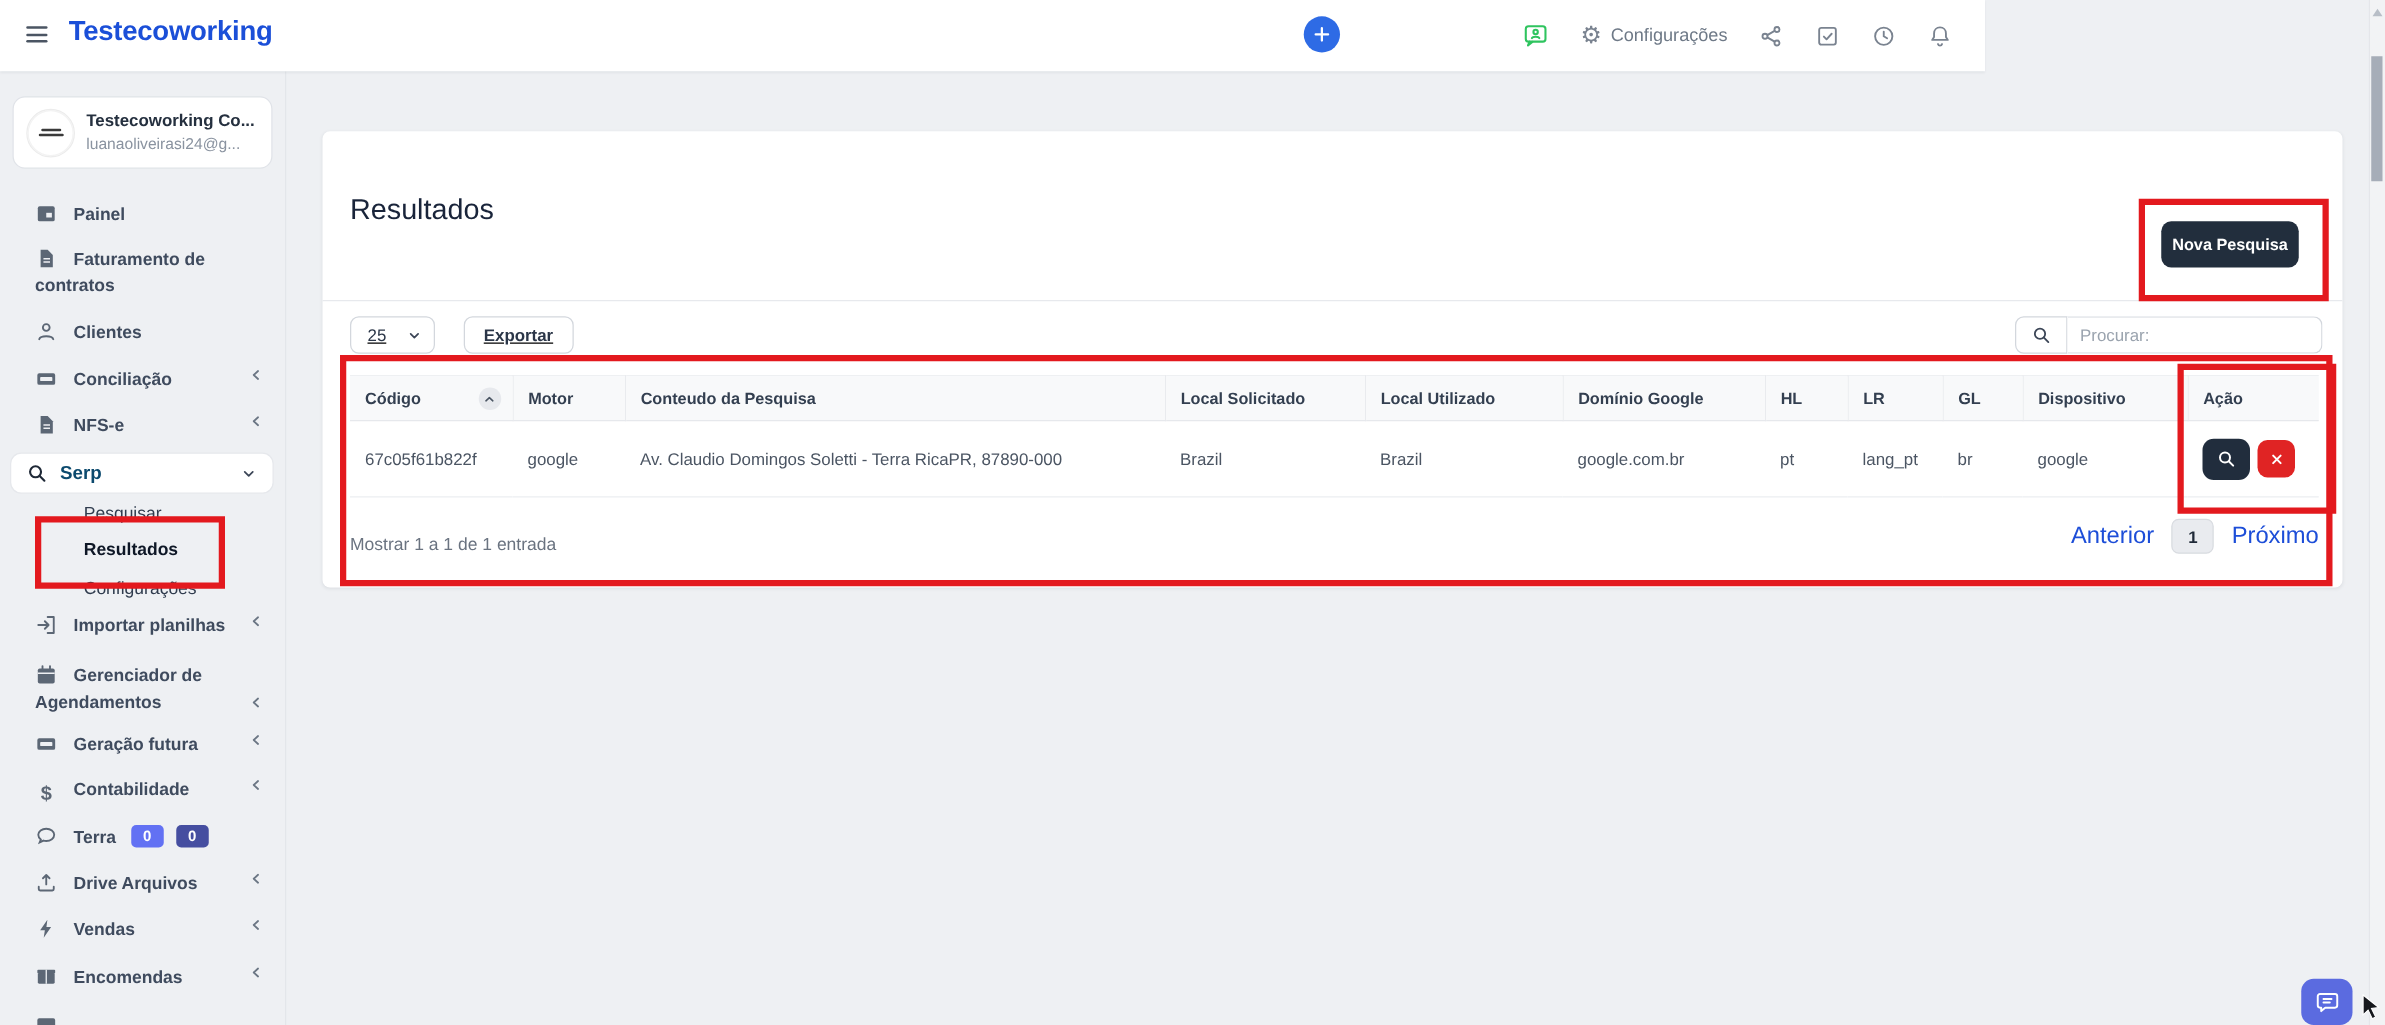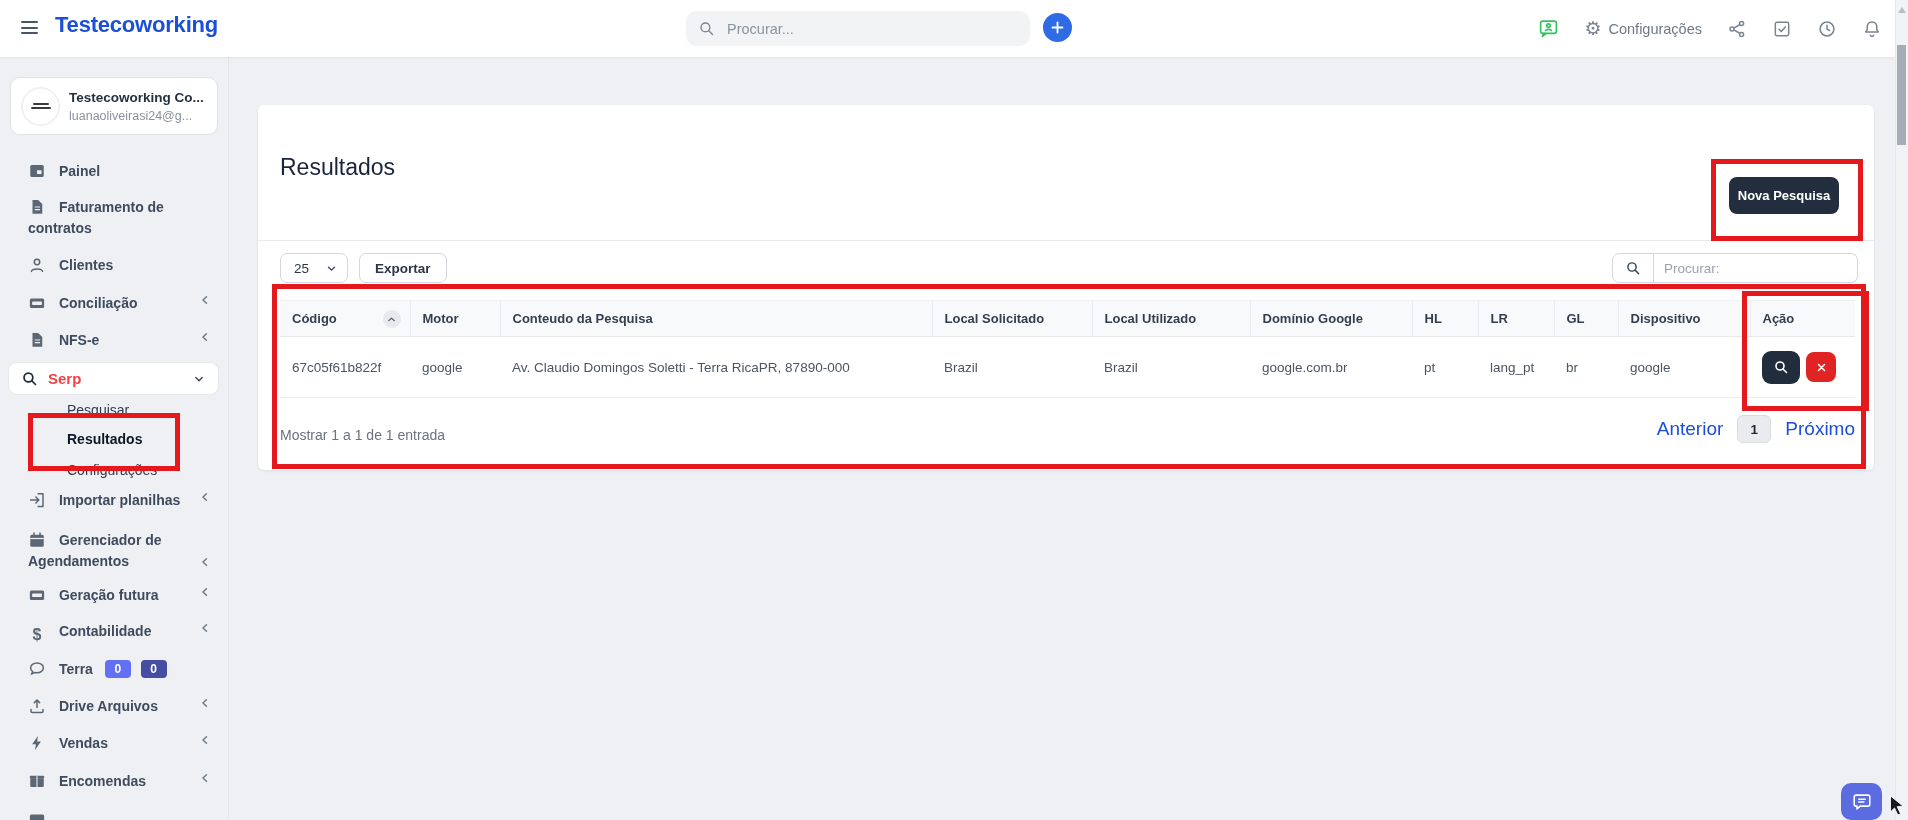--- a/index.html
+++ b/index.html
@@ -5,21 +5,21 @@
   html,body{margin:0;padding:0;}
   body{
     width:1908px;height:820px;overflow:hidden;position:relative;
     background:#eef0f3;
     font-family:"Liberation Sans","DejaVu Sans",sans-serif;
     -webkit-font-smoothing:antialiased;
   }
   svg{display:block;}
 
   
-  .navbar{position:absolute;top:0;left:0;width:1908px;height:57px;background:#ffffff;
+  .navbar{position:absolute;top:0;left:0;width:1588px;height:57px;background:#ffffff;
     box-shadow:0 1px 2px rgba(20,30,50,.06);z-index:5;}
   .hamburger{position:absolute;left:21px;top:21px;width:17px;height:14px;cursor:pointer;}
   .hamburger span{display:block;height:2px;background:#4b5563;margin-bottom:3.5px;border-radius:1px;}
   .brand{position:absolute;left:55px;top:12px;font-size:22px;font-weight:700;color:#1b4fd8;letter-spacing:-.2px;cursor:pointer;}
   .nav-search{position:absolute;left:686px;top:11px;width:344px;height:35px;background:#f1f3f5;border-radius:10px;
     display:flex;align-items:center;padding:0 12px;box-sizing:border-box;color:#7c8694;}
   .nav-search input{border:none;background:transparent;outline:none;font-size:14.5px;margin-left:10px;flex:1;
     font-family:inherit;color:#3c4657;}
   .nav-search input::placeholder{color:#8a94a0;}
   .add-btn{position:absolute;left:1043px;top:13px;width:29px;height:29px;border-radius:50%;
@@ -49,40 +49,40 @@
   .user-name{font-size:13.5px;font-weight:700;color:#25303f;white-space:nowrap;}
   .user-email{font-size:12.5px;color:#8a93a0;white-space:nowrap;margin-top:2px;}
 
   .s-item{position:absolute;left:0;width:228px;padding:0 14px 0 28px;box-sizing:border-box;cursor:pointer;
     font-size:14px;font-weight:600;color:#3f4b5e;line-height:21px;}
   .s-item .s-ic{display:inline-block;width:18px;height:18px;vertical-align:-4px;margin-right:9px;color:#5c6775;}
   .s-item .s-chev{position:absolute;right:16px;color:#6b7684;}
   .s-item.two-line .s-chev{bottom:3px;}
   .serp-box{position:absolute;top:305px;left:8px;width:211px;height:33px;background:#fff;border:1px solid #e6e8ec;
     border-radius:9px;display:flex;align-items:center;padding:0 12px;box-sizing:border-box;cursor:pointer;
-    font-size:15px;font-weight:700;color:#ef4444;}
+    font-size:15px;font-weight:700;color:#0c4a6e;}
   .serp-box .s-ic{width:17px;height:17px;margin-right:10px;color:#1f2937;}
   .serp-box .s-chev{margin-left:auto;color:#3c4657;}
   .s-sub{position:absolute;left:0;width:228px;padding-left:67px;box-sizing:border-box;cursor:pointer;
     font-size:14px;color:#303c4e;line-height:24px;}
   .s-sub.current{font-weight:700;color:#0e1726;}
   .badge{display:inline-block;min-width:26px;height:18px;border-radius:4px;color:#fff;font-size:12px;font-weight:700;
     text-align:center;line-height:18px;vertical-align:1px;margin-left:8px;}
   .badge.b1{background:#6271f3;}
   .badge.b2{background:#454ea0;margin-left:6px;}
 
   
   .card{position:absolute;left:258px;top:105px;width:1616px;height:365px;background:#fff;border-radius:6px;
     box-shadow:0 1px 3px rgba(25,35,55,.08);}
   .page-title{position:absolute;left:22px;top:34px;font-size:23px;color:#19243a;font-weight:500;}
   .nova-btn{position:absolute;left:1471px;top:72px;width:110px;height:37px;background:#222e3d;color:#fff;
     border:none;border-radius:8px;font-size:13px;font-weight:700;cursor:pointer;font-family:inherit;}
   .card-divider{position:absolute;top:135px;left:0;width:100%;border-top:1px solid #e7e9ed;}
 
-  .toolbar-left{position:absolute;left:22px;top:148px;display:flex;gap:11px;}
+  .toolbar-left{position:absolute;left:22px;top:148px;display:flex;gap:23px;text-decoration:underline;}
   .pagesize{width:68px;height:30px;border:1px solid #d3d7dd;border-radius:7px;background:#fff;display:flex;
     align-items:center;justify-content:space-between;padding:0 9px 0 13px;box-sizing:border-box;font-size:13.5px;
     color:#2b3648;cursor:pointer;}
   .export-btn{height:30px;padding:0 15px;border:1px solid #d3d7dd;border-radius:7px;background:#fff;font-size:13.5px;
     font-weight:600;color:#2b3648;cursor:pointer;font-family:inherit;}
   .toolbar-right{position:absolute;right:16px;top:148px;display:flex;}
   .tbl-search-btn{width:42px;height:30px;border:1px solid #d3d7dd;border-radius:7px 0 0 7px;background:#fff;
     display:flex;align-items:center;justify-content:center;color:#3c4657;cursor:pointer;box-sizing:border-box;}
   .tbl-search-input{width:204px;height:30px;border:1px solid #d3d7dd;border-left:none;border-radius:0 7px 7px 0;
     padding:0 10px;box-sizing:border-box;font-size:13.5px;color:#3c4657;outline:none;font-family:inherit;}
@@ -123,29 +123,20 @@
 <body>
 
 <header class="navbar">
   <div class="hamburger">
       <span></span>
       <span></span>
       <span></span>
     </div>
   <div class="brand">Testecoworking</div>
 
-  <div class="nav-search">
-    <span>
-      <svg width="17" height="17" viewBox="0 0 24 24">
-          <circle cx="10.5" cy="10.5" r="6.2" fill="none" stroke="currentColor" stroke-width="2"></circle>
-          <line x1="15.2" y1="15.2" x2="20.5" y2="20.5" stroke="currentColor" stroke-width="2" stroke-linecap="round"></line>
-        </svg>
-    </span>
-    <input placeholder="Procurar..." style="">
-  </div>
   <button class="add-btn">
     <span>
         <svg width="17" height="17" viewBox="0 0 24 24">
           <path d="M12 5v14M5 12h14" stroke="#fff" stroke-width="2.6" stroke-linecap="round"></path>
         </svg>
       </span>
   </button>
 
   <div class="nav-right">
     <span class="nav-ic green">

